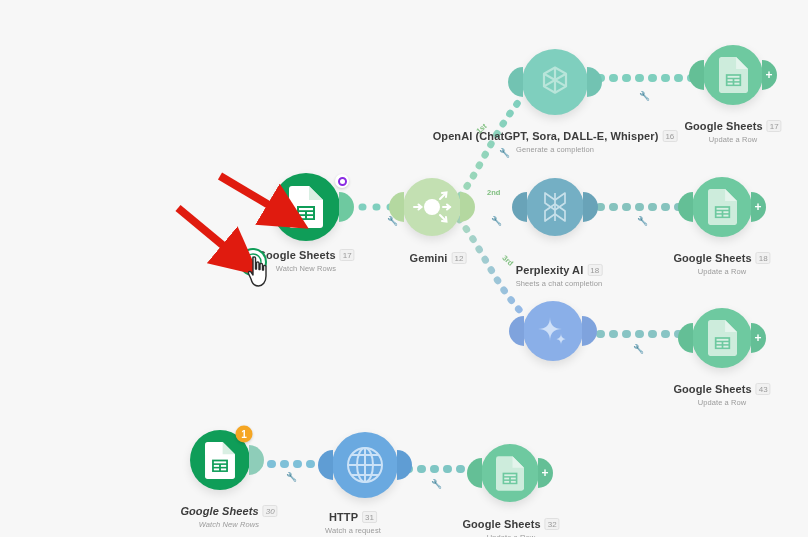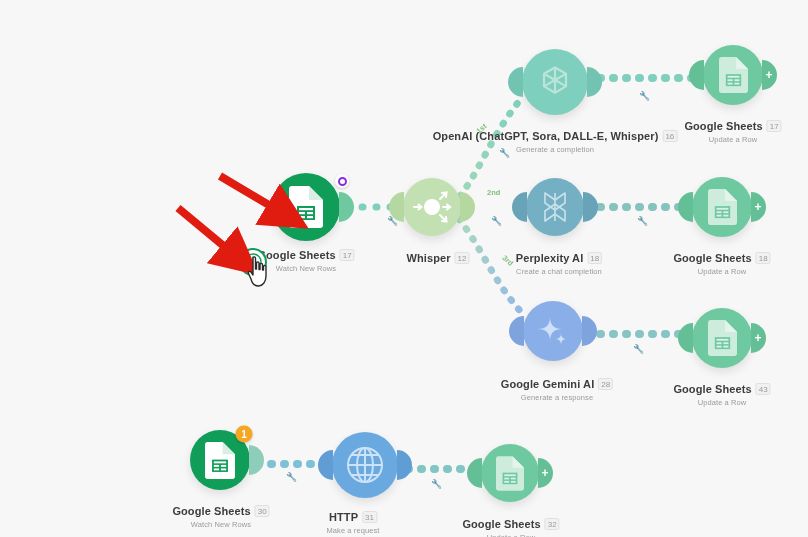--- a/index.html
+++ b/index.html
@@ -231,21 +231,21 @@
             <polyline points="30,6 34.5,5.5 34,10"></polyline>
           <line x1="28" y1="28" x2="34" y2="34"></line>
             <polyline points="34,30 34.5,34.5 30,34"></polyline>
         </g>
       </svg>
       <div class="port left" style="background:#b4d8a0;"></div>
       <div class="port right" style="background:#b4d8a0;"></div>
     </div>
   </div>
   <div class="label" style="left:438px;top:248px;">
-    <span class="title">Whisper</span><span class="badge">12</span>
+    <span class="title">Gemini</span><span class="badge">12</span>
   </div>
 
   <div class="node" style="left:555px;top:82px;">
     <div class="bubble" style="width:66px;height:66px;background:#7fcfbe;">
       <svg width="40" height="40" viewBox="0 0 40 40">
         <g fill="none" stroke="#b9e5da" stroke-width="2.2" stroke-linejoin="round">
           <path d="M20 5.5 L31 11.8 L31 24.4 L20 30.7 L9 24.4 L9 11.8 Z"></path>
           <path d="M20 5.5 L20 18 L9 24.4"></path>
           <path d="M31 11.8 L20 18 L20 30.7"></path>
           <path d="M9 11.8 L20 18 L31 24.4"></path>
@@ -287,23 +287,23 @@
         <g fill="none" stroke="#c7e0ea" stroke-width="1.7" stroke-linejoin="round">
           <line x1="17" y1="3" x2="17" y2="31"></line>
           <path d="M17 10 L7 3 L7 13 L17 20 L27 13 L27 3 Z"></path>
           <path d="M17 24 L7 31 L7 21 L17 14 L27 21 L27 31 Z"></path>
         </g>
       </svg>
       <div class="port left" style="background:#69a3b8;"></div>
       <div class="port right" style="background:#69a3b8;"></div>
     </div>
   </div>
-  <div class="label" style="left:559px;top:248px;">
+  <div class="label" style="left:559px;top:260px;">
     <span class="title">Perplexity AI</span><span class="badge">18</span>
-    <div class="sub">Create a chat completion</div>
+    <div class="sub">Sheets a chat completion</div>
   </div>
 
   <div class="node" style="left:722px;top:207px;">
     <div class="bubble" style="width:60px;height:60px;background:#6ec9a0;">
       <svg width="29" height="36" viewBox="0 0 34 42">
         <path d="M3 0 h17 l14 14 v25 a3 3 0 0 1 -3 3 H3 a3 3 0 0 1 -3 -3 V3 a3 3 0 0 1 3 -3 z" fill="#cdecdc"></path>
         <path d="M20 0 l14 14 h-14 z" fill="#e4f4ec"></path>
         <rect x="8" y="20" width="18" height="14" fill="#6ec9a0"></rect>
         <rect x="10" y="22" width="14" height="2.2" fill="#d9f0e4"></rect>
         <rect x="10" y="26" width="6" height="2.2" fill="#d9f0e4"></rect>
@@ -323,24 +323,20 @@
   <div class="node" style="left:553px;top:331px;">
     <div class="bubble" style="width:60px;height:60px;background:#8aafe8;">
       <svg width="36" height="36" viewBox="0 0 36 36">
         <path d="M15 4 C15 12, 19 16, 27 16 C19 16, 15 20, 15 28 C15 20, 11 16, 3 16 C11 16, 15 12, 15 4 Z" fill="#cfe0f8"></path>
         <path d="M26 20 C26 24, 28 26, 32 26 C28 26, 26 28, 26 32 C26 28, 24 26, 20 26 C24 26, 26 24, 26 20 Z" fill="#cfe0f8"></path>
       </svg>
       <div class="port left" style="background:#7fa3dd;"></div>
       <div class="port right" style="background:#7fa3dd;"></div>
     </div>
   </div>
-  <div class="label" style="left:557px;top:374px;">
-    <span class="title">Google Gemini AI</span><span class="badge">28</span>
-    <div class="sub">Generate a response</div>
-  </div>
 
   <div class="node" style="left:722px;top:338px;">
     <div class="bubble" style="width:60px;height:60px;background:#6ec9a0;">
       <svg width="29" height="36" viewBox="0 0 34 42">
         <path d="M3 0 h17 l14 14 v25 a3 3 0 0 1 -3 3 H3 a3 3 0 0 1 -3 -3 V3 a3 3 0 0 1 3 -3 z" fill="#cdecdc"></path>
         <path d="M20 0 l14 14 h-14 z" fill="#e4f4ec"></path>
         <rect x="8" y="20" width="18" height="14" fill="#6ec9a0"></rect>
         <rect x="10" y="22" width="14" height="2.2" fill="#d9f0e4"></rect>
         <rect x="10" y="26" width="6" height="2.2" fill="#d9f0e4"></rect>
         <rect x="18" y="26" width="6" height="2.2" fill="#d9f0e4"></rect>
@@ -365,21 +361,21 @@
         <rect x="10" y="22" width="14" height="2.2" fill="#fff"></rect>
         <rect x="10" y="26" width="6" height="2.2" fill="#fff"></rect>
         <rect x="18" y="26" width="6" height="2.2" fill="#fff"></rect>
         <rect x="10" y="30" width="6" height="2.2" fill="#fff"></rect>
         <rect x="18" y="30" width="6" height="2.2" fill="#fff"></rect>
       </svg>
       <div class="port right" style="background:#8ecdb9;"></div>
     </div>
     <div class="num-badge" style="left:24px;top:-26px;">1</div>
   </div>
-  <div class="label" style="left:221px;top:501px;">
+  <div class="label" style="left:229px;top:501px;font-style:italic;">
     <span class="title">Google Sheets</span><span class="badge">30</span>
     <div class="sub">Watch New Rows</div>
   </div>
 
   <div class="node" style="left:365px;top:465px;">
     <div class="bubble" style="width:66px;height:66px;background:#6aa9e0;">
       <svg width="44" height="44" viewBox="0 0 44 44">
         <g fill="none" stroke="#cbe2f7" stroke-width="2">
           <circle cx="22" cy="22" r="17"></circle>
           <ellipse cx="22" cy="22" rx="8" ry="17"></ellipse>
@@ -388,21 +384,21 @@
           <line x1="8" y1="32" x2="36" y2="32"></line>
           <line x1="22" y1="5" x2="22" y2="39"></line>
         </g>
       </svg>
       <div class="port left" style="background:#5f9dd4;"></div>
       <div class="port right" style="background:#5f9dd4;"></div>
     </div>
   </div>
   <div class="label" style="left:353px;top:507px;">
     <span class="title">HTTP</span><span class="badge">31</span>
-    <div class="sub">Make a request</div>
+    <div class="sub">Watch a request</div>
   </div>
 
   <div class="node" style="left:510px;top:473px;">
     <div class="bubble" style="width:58px;height:58px;background:#6ec9a0;">
       <svg width="28" height="35" viewBox="0 0 34 42">
         <path d="M3 0 h17 l14 14 v25 a3 3 0 0 1 -3 3 H3 a3 3 0 0 1 -3 -3 V3 a3 3 0 0 1 3 -3 z" fill="#cdecdc"></path>
         <path d="M20 0 l14 14 h-14 z" fill="#e4f4ec"></path>
         <rect x="8" y="20" width="18" height="14" fill="#6ec9a0"></rect>
         <rect x="10" y="22" width="14" height="2.2" fill="#d9f0e4"></rect>
         <rect x="10" y="26" width="6" height="2.2" fill="#d9f0e4"></rect>

